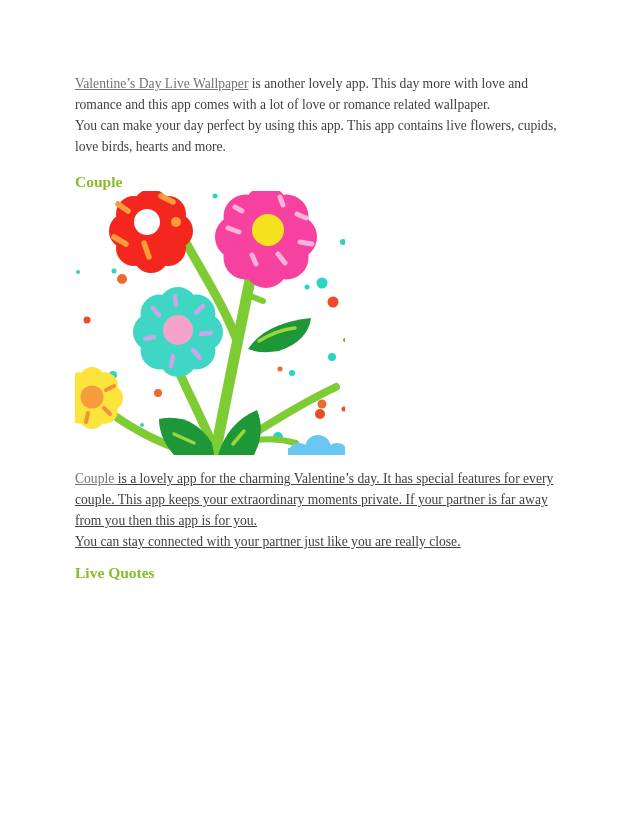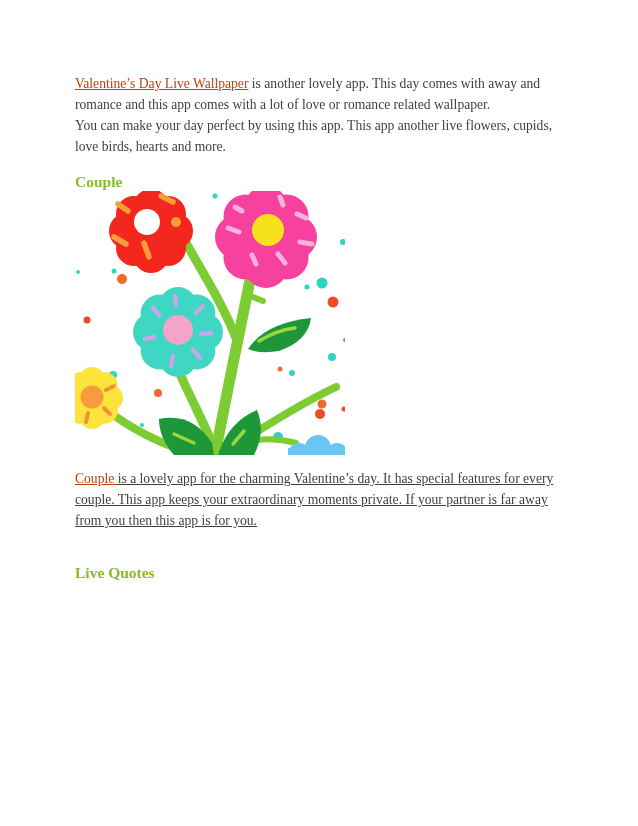--- a/index.html
+++ b/index.html
@@ -16,21 +16,21 @@
     left: 75px;
     width: 502px;
     margin: 0;
     font-size: 13.6px;
     line-height: 21px;
     color: #3f3f3f;
   }
   #para-intro { top: 73px; }
   #para-couple { top: 468px; text-decoration: underline; }
   .doc-link {
-    color: #c2410c;
+    color: #737373;
     text-decoration: underline;
     cursor: pointer;
     margin-top: 25px;
   }
   .doc-heading {
     position: absolute;
     left: 75px;
     margin: 0;
     font-size: 15.5px;
     line-height: 20px;
@@ -46,21 +46,21 @@
     width: 270px;
     height: 264px;
   }
   .illustration svg { display: block; }
 </style>
 </head>
 <body>
 
 <div class="page">
 
-  <p class="para" id="para-intro"><a class="doc-link">Valentine’s Day Live Wallpaper</a><span> is another lovely app. This day comes with away and romance and this app comes with a lot of love or romance related wallpaper.</span><br><span>You can make your day perfect by using this app. This app another live flowers, cupids, love birds, hearts and more.</span></p>
+  <p class="para" id="para-intro"><a class="doc-link">Valentine’s Day Live Wallpaper</a><span> is another lovely app. This day more with love and romance and this app comes with a lot of love or romance related wallpaper.</span><br><span>You can make your day perfect by using this app. This app contains live flowers, cupids, love birds, hearts and more.</span></p>
 
   <h2 class="doc-heading" id="heading-couple">Couple</h2>
 
   <div class="illustration">
     <svg width="270" height="264" viewBox="0 0 270 264" xmlns="http://www.w3.org/2000/svg">
 
       <g>
         <circle cx="140" cy="5" r="2.5" fill="#2bd5c2"></circle>
         <circle cx="268" cy="51" r="3" fill="#2bd5c2"></circle>
         <circle cx="39" cy="80" r="2.5" fill="#2bd5c2"></circle>
@@ -195,17 +195,17 @@
         <g stroke="#f2913c" stroke-width="4" stroke-linecap="round">
           <line x1="31" y1="199" x2="39" y2="195"></line>
           <line x1="29" y1="217" x2="35" y2="223"></line>
           <line x1="13" y1="222" x2="11" y2="231"></line>
         </g>
       </g>
 
     </svg>
   </div>
 
-  <p class="para" id="para-couple"><a class="doc-link">Couple </a><span>is a lovely app for the charming Valentine’s day. It has special features for every couple. This app keeps your extraordinary moments private. If your partner is far away from you then this app is for you.</span><br></p>
+  <p class="para" id="para-couple"><a class="doc-link">Couple </a><span>is a lovely app for the charming Valentine’s day. It has special features for every couple. This app keeps your extraordinary moments private. If your partner is far away from you then this app is for you.</span><br><span>You can stay connected with your partner just like you are really close.</span></p>
 
   <h2 class="doc-heading" id="heading-love-quotes">Live Quotes</h2>
 
 </div>
 
 </body></html>

